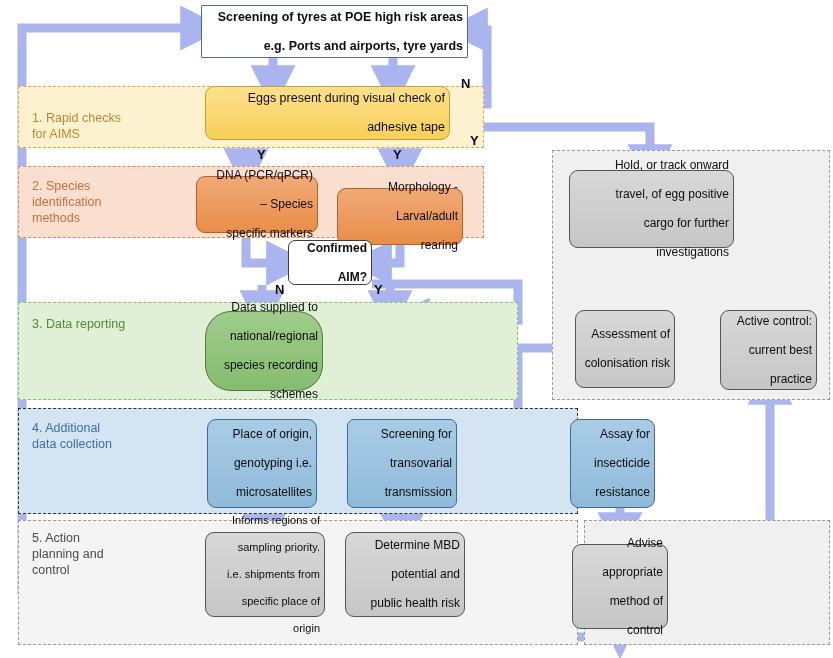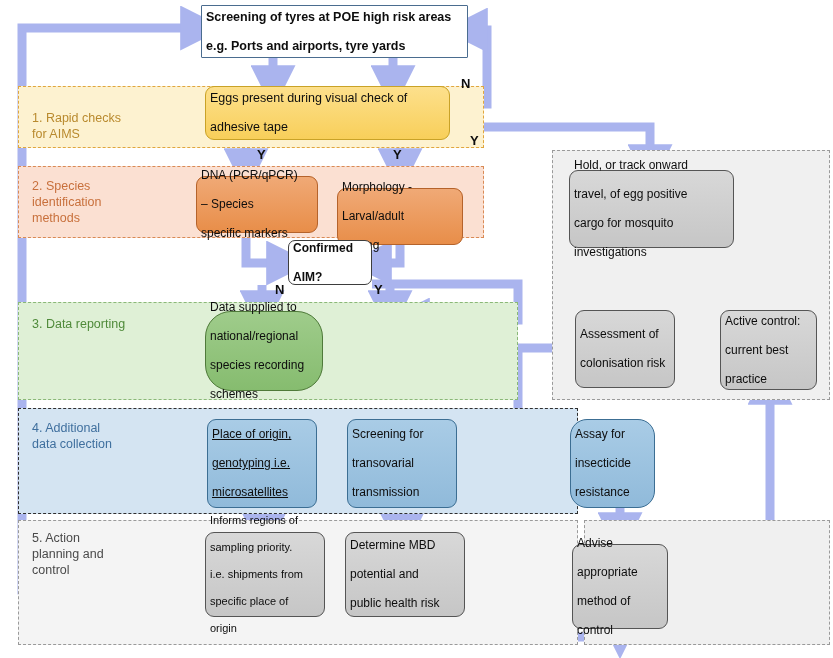--- a/index.html
+++ b/index.html
@@ -5,21 +5,21 @@
   html,body{margin:0;padding:0;background:#ffffff;}
   body{font-family:"Liberation Sans",sans-serif;}
   #stage{position:relative;width:833px;height:658px;overflow:hidden;background:#fff;}
 
   
   .band{position:absolute;box-sizing:border-box;}
   .band-label{position:absolute;font-size:12.5px;line-height:16px;}
 
   
   .node{position:absolute;box-sizing:border-box;display:flex;align-items:center;
-        justify-content:center;text-align:left;font-size:12px;line-height:14.5px;
+        justify-content:center;text-align:right;font-size:12px;line-height:14.5px;
         color:#0d0d0d;padding:3px 4px;}
   .node span{display:block;width:100%;}
 
   .rect-plain{border:1.2px solid #4a6c8f;background:#ffffff;border-radius:1px;}
   .rnd{border-radius:9px;}
   .yellowbox{background:#fbd971;border:1.3px solid #c9a227;
      background-image:linear-gradient(180deg,#fde08c 0%,#f8cf5a 100%);}
   .orangebox{background:#ed9b5f;border:1.3px solid #b5632b;
      background-image:linear-gradient(180deg,#f0a976 0%,#e88e49 100%);}
   .greenbox{background:#92c47d;border:1.3px solid #4f7a3a;
@@ -159,21 +159,21 @@
     <span>
       <span>Confirmed</span><br>
       <span>AIM?</span>
     </span>
   </div>
 
   <div class="node greybox rnd" style="left:569px;top:170px;width:165px;height:78px;">
     <span>
       <span>Hold, or track onward</span><br>
       <span>travel, of egg positive</span><br>
-      <span>cargo for mosquito</span><br>
+      <span>cargo for further</span><br>
       <span>investigations</span>
     </span>
   </div>
 
   <div class="node greenbox rnd" style="left:205px;top:311px;width:118px;height:80px;border-radius:26px;">
     <span>
       <span>Data supplied to</span><br>
       <span>national/regional</span><br>
       <span>species recording</span><br>
       <span>schemes</span>
@@ -189,37 +189,37 @@
   </div>
 
   <div class="node greybox rnd" style="left:720px;top:310px;width:97px;height:80px;">
     <span>
       <span>Active control:</span><br>
       <span>current best</span><br>
       <span>practice</span>
     </span>
   </div>
 
-  <div class="node bluebox rnd" style="left:207px;top:419px;width:110px;height:89px;text-decoration:underline;">
+  <div class="node bluebox rnd" style="left:207px;top:419px;width:110px;height:89px;">
     <span>
       <span>Place of origin,</span><br>
       <span>genotyping i.e.</span><br>
       <span>microsatellites</span>
     </span>
   </div>
 
-  <div class="node bluebox rnd" style="left:347px;top:419px;width:110px;height:89px;">
+  <div class="node bluebox rnd" style="left:347px;top:419px;width:110px;height:89px;border-radius:7px;">
     <span>
       <span>Screening for</span><br>
       <span>transovarial</span><br>
       <span>transmission</span>
     </span>
   </div>
 
-  <div class="node bluebox rnd" style="left:570px;top:419px;width:85px;height:89px;border-radius:17px;">
+  <div class="node bluebox rnd" style="left:570px;top:419px;width:85px;height:89px;">
     <span>
       <span>Assay for</span><br>
       <span>insecticide</span><br>
       <span>resistance</span>
     </span>
   </div>
 
   <div class="node greybox rnd" style="left:205px;top:532px;width:120px;height:85px;font-size:11px;line-height:13.5px;">
     <span>
       <span>Informs regions of</span><br>

